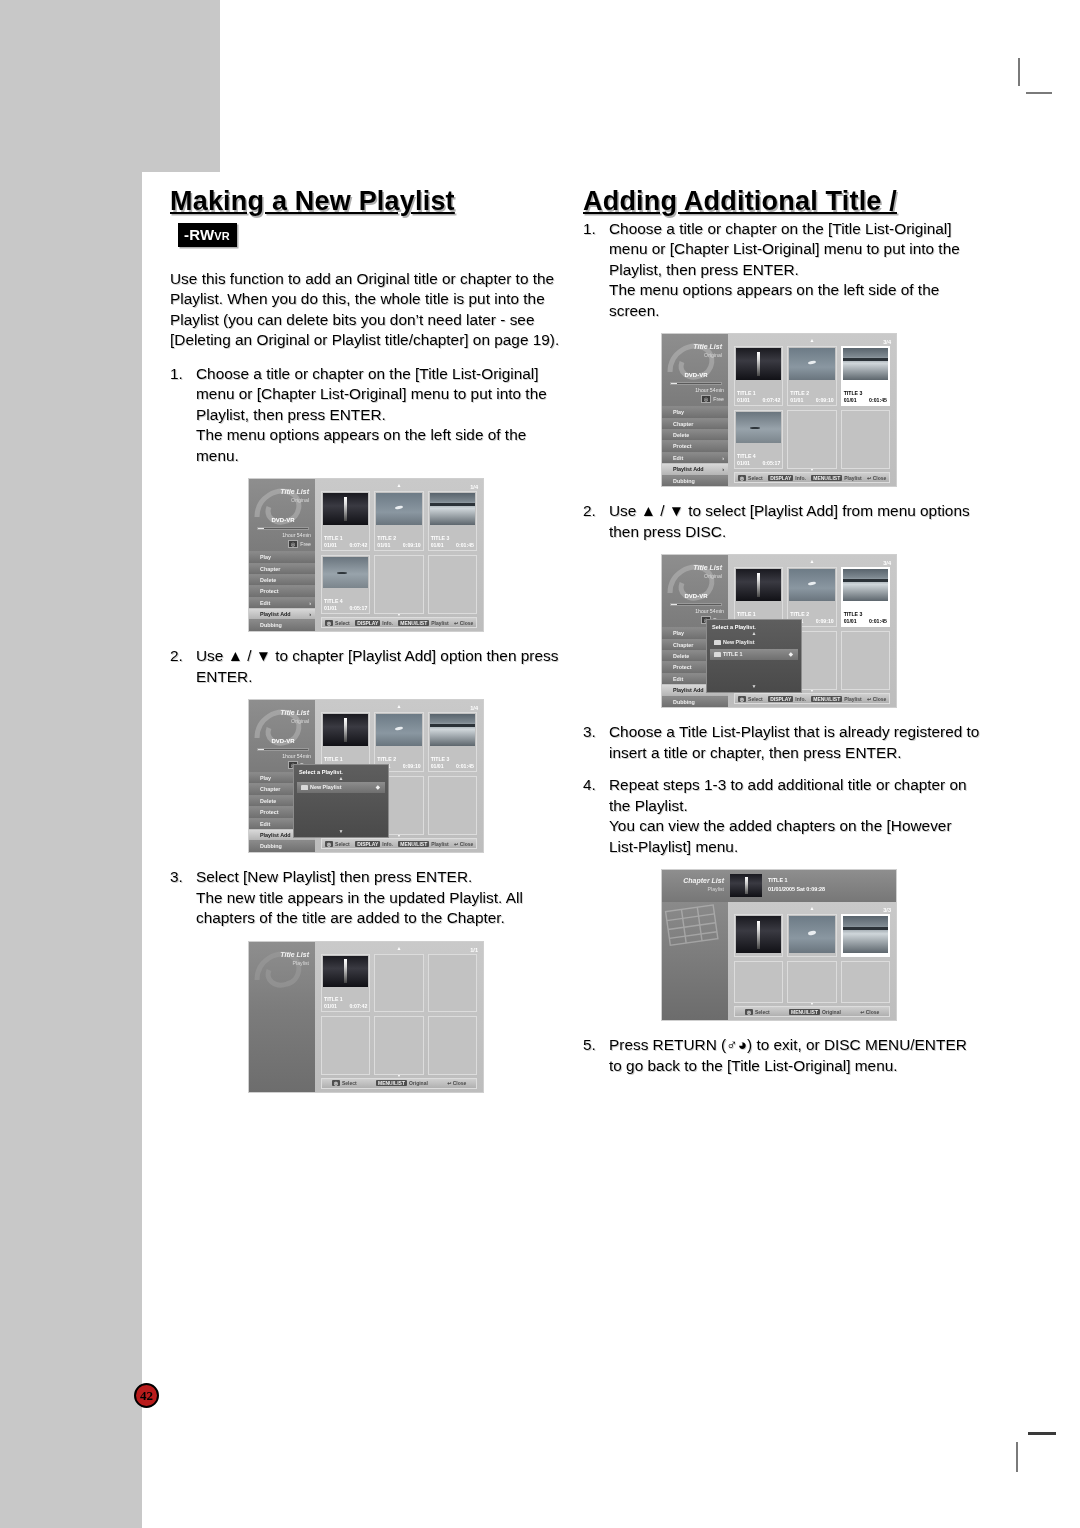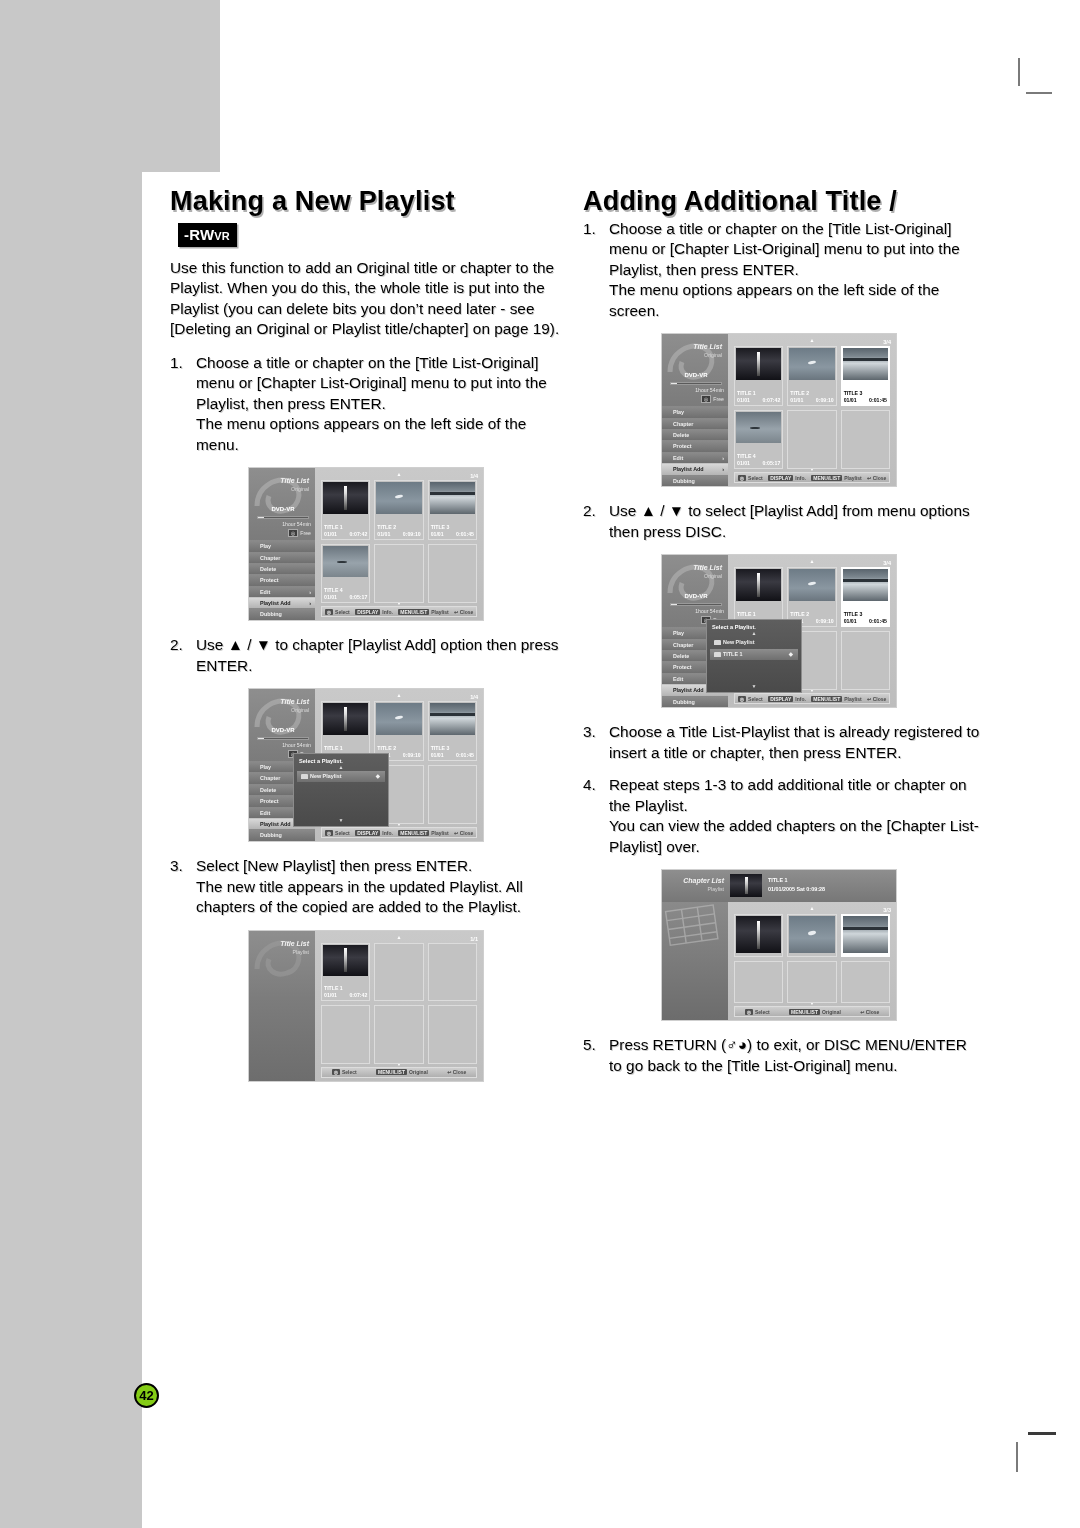--- a/index.html
+++ b/index.html
@@ -21,31 +21,32 @@
 
   
   .col { position:absolute; width:400px; }
   .col-left  { left:170px; top:186px; }
   .col-right { left:583px; top:186px; }
 
   h1.sec {
     font-size: 27px; font-weight: bold; letter-spacing: .2px;
     color:#000; line-height:1.14; margin-bottom:2px;
     text-shadow: 1.5px 1.5px 0 rgba(150,150,150,.75);
+    text-decoration: underline;
   }
   h1.sec .inline-badge { display:inline-block; vertical-align: 5px; margin-left:7px; }
 
   .badge {
     display:inline-block; background:#000; color:#fff;
     font-weight:bold; font-size:15px; line-height:1;
     padding:4px 7px 5px 6px; letter-spacing:.2px;
     box-shadow: 1.5px 1.5px 0 rgba(150,150,150,.75);
   }
   .badge .sm { font-size:11px; }
-  .badge-row { margin: 6px 0 11px 2px; padding-left: 6px; }
+  .badge-row { margin: 6px 0 22px 2px; padding-left: 6px; }
 
   p.body {
     font-size: 15.4px; line-height: 1.33; color:#000; margin-bottom: 13px;
     text-shadow: .9px .9px 0 rgba(175,175,175,.6);
   }
   .step { display:flex; font-size:15.4px; line-height:1.33; margin-bottom:12px;
           text-shadow: .9px .9px 0 rgba(175,175,175,.6); }
   .step .num { width:26px; flex:0 0 26px; }
   .step .txt { flex:1; }
   .step .sub { display:block; }
@@ -151,23 +152,23 @@
   .chhead .cthumb::after { content:""; position:absolute; left:46%; top:12%; width:9%; height:76%;
             background:linear-gradient(180deg,#fff,#ccc 40%,#555); }
   .chhead .ctt { position:absolute; left:106px; top:7px; font-size:5.4px; font-weight:bold; color:#fff; }
   .chhead .ctd { position:absolute; left:106px; top:16px; font-size:5.4px; font-weight:bold; color:#fff; }
   .chleft { position:absolute; left:0; top:32px; width:66px; bottom:0;
             background:linear-gradient(180deg,#8a8a8a,#6c6c6c); }
   .chright { position:absolute; left:66px; top:32px; right:0; bottom:0;
             background:linear-gradient(180deg,#c9c9c9,#bdbdbd); }
 
   .pagenum { position:absolute; left:134px; top:1383px; width:25px; height:25px;
-             border:2.2px solid #000; border-radius:50%; background:#84cc16;
+             border:2.2px solid #000; border-radius:50%; background:#b91c1c;
              font-size:13px; font-weight:bold; color:#000;
-             display:flex; align-items:center; justify-content:center; }
+             display:flex; align-items:center; justify-content:center;font-family:Liberation Serif, serif; }
 </style>
 </head>
 <body>
 
 <div class="page">
 
   <div class="gray-top"></div>
   <div class="gray-body"></div>
 
   <div class="crop" style="left:1018px; top:58px; width:2px; height:28px;"></div>
@@ -342,21 +343,21 @@
           <div class="pi sel"><span class="fi"></span><span>New Playlist</span><span class="arr">◆</span></div>
           <div class="pcaret dn">▼</div>
         </div>
       </div>
     </div>
 
     <div class="step">
       <span class="num">3.</span>
       <span class="txt">
         <span>Select [New Playlist] then press ENTER.</span>
-        <span class="sub">The new title appears in the updated Playlist. All chapters of the copied are added to the Playlist.</span>
+        <span class="sub">The new title appears in the updated Playlist. All chapters of the title are added to the Chapter.</span>
       </span>
     </div>
 
     <div class="shot">
       <div class="osd h150">
         <div class="osd-left">
           <svg class="swirl" viewBox="0 0 58 52">
               <path d="M6 34 C6 14 26 4 40 10 C52 16 50 34 36 38 C24 42 14 34 18 24" fill="none" stroke="#9f9f9f" stroke-width="5"></path>
             </svg>
           <div class="osd-title">Title List</div>
@@ -560,21 +561,21 @@
 
     <div class="step">
       <span class="num">3.</span>
       <span class="txt">Choose a Title List-Playlist that is already registered to insert a title or chapter, then press ENTER.</span>
     </div>
 
     <div class="step">
       <span class="num">4.</span>
       <span class="txt">
         <span>Repeat steps 1-3 to add additional title or chapter on the Playlist.</span>
-        <span class="sub">You can view the added chapters on the [Chapter List-Playlist] over.</span>
+        <span class="sub">You can view the added chapters on the [However List-Playlist] menu.</span>
       </span>
     </div>
 
     <div class="shot">
       <div class="osd h150">
         <div class="chhead">
           <div class="cth">Chapter List</div>
           <div class="cts">Playlist</div>
           <div class="cthumb"></div>
           <div class="ctt">TITLE 1</div>

